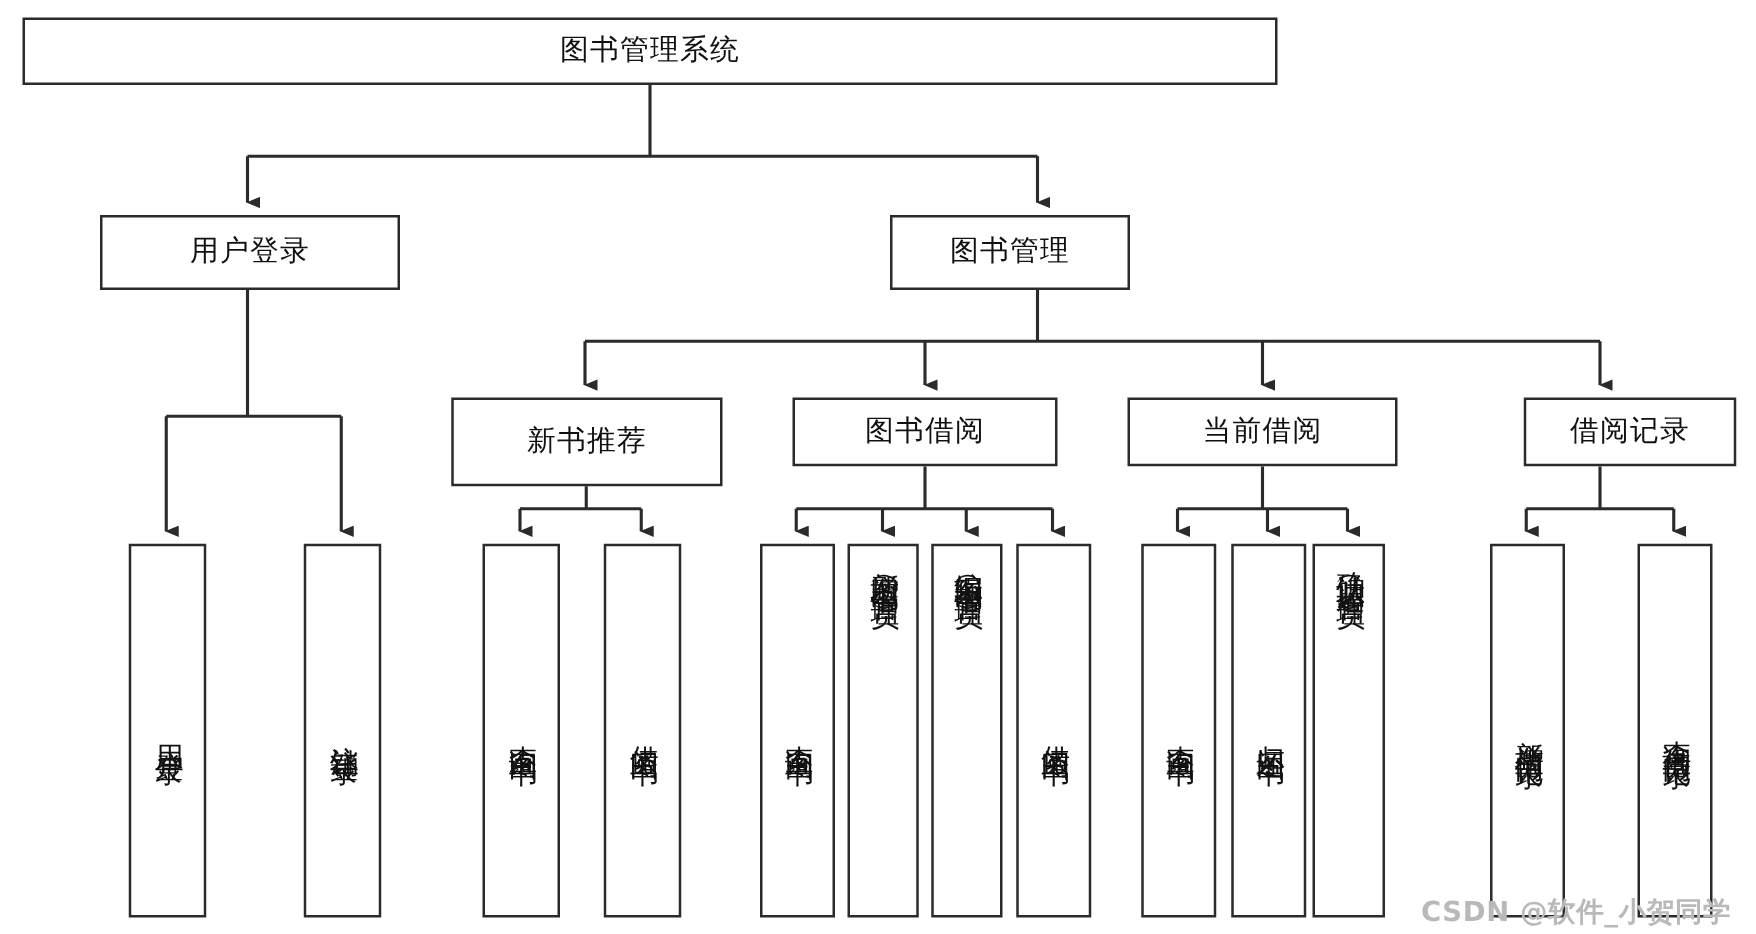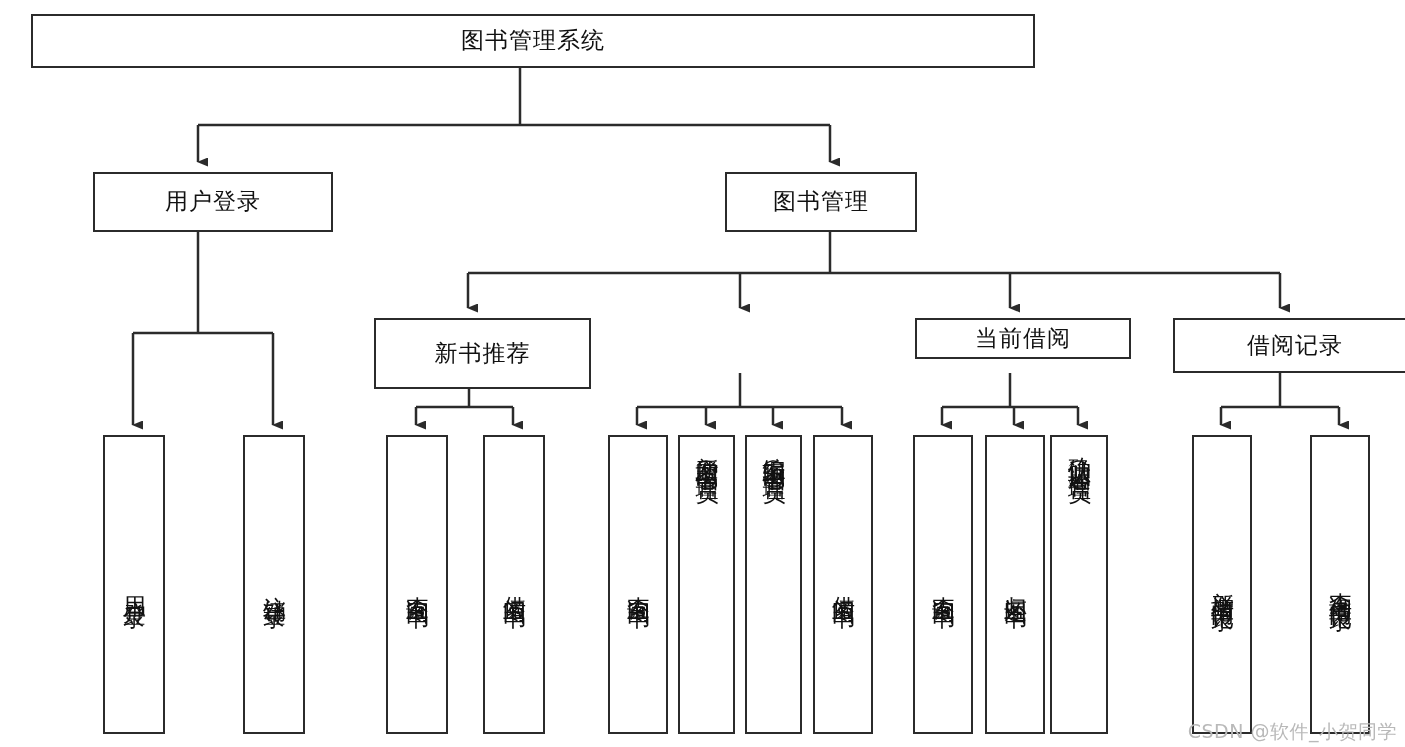--- a/index.html
+++ b/index.html
@@ -29,21 +29,20 @@
   }
   .node {
     position: absolute;
     box-sizing: border-box;
     border: 2.5px solid #2b2b2b;
     background: #ffffff;
     display: flex;
     align-items: center;
     justify-content: center;
     text-align: center;
-    margin-left: 13px;
   }
   .node .label {
     font-size: 23px;
     line-height: 1.18;
     letter-spacing: 1px;
     color: #111111;
     white-space: nowrap;
   }
   .leafwrap {
     position: absolute;
@@ -59,27 +58,28 @@
     font-size: 23px;
     line-height: 1.30;
     letter-spacing: 3.5px;
     color: #111111;
     white-space: nowrap;
   }
   .leafwrap.center { align-items: center; }
   .leafwrap.top { align-items: flex-start; padding-top: 2px; }
   #watermark {
     position: absolute;
-    right: 8px;
+    right: 20px;
     bottom: 2px;
-    font-size: 19px;
+    font-size: 22px;
     color: #b9b9b9;
     letter-spacing: 0.5px;
     white-space: nowrap;
     font-family: "DejaVu Sans", "Liberation Sans", sans-serif;
+    font-weight: bold;
   }
 </style>
 </head>
 <body>
 
 <div id="canvas">
 
   <svg id="edges" viewBox="0 0 1405 747" width="1405" height="747" xmlns="http://www.w3.org/2000/svg">
     <defs>
       <marker id="arrowhead" markerWidth="9" markerHeight="11" refX="4.5" refY="10" orient="auto" markerUnits="userSpaceOnUse">
@@ -138,24 +138,27 @@
   <div class="node" style="left:80px; top:172px; width:240px; height:60px;">
     <span class="label">用户登录</span>
   </div>
   <div class="node" style="left:712px; top:172px; width:192px; height:60px;">
     <span class="label">图书管理</span>
   </div>
 
   <div class="node" style="left:361px; top:318px; width:217px; height:71px;">
     <span class="label">新书推荐</span>
   </div>
-  <div class="node" style="left:902px; top:318px; width:216px; height:41px;justify-content:center;">
+  <div class="node" style="left:634px; top:318px; width:212px; height:55px;">
+    <span class="label">图书借阅</span>
+  </div>
+  <div class="node" style="left:902px; top:318px; width:216px; height:55px;justify-content:center;">
     <span class="label">当前借阅</span>
   </div>
-  <div class="node" style="left:1160px; top:318px; width:244px; height:55px;">
+  <div class="node" style="left:1219px; top:318px; width:170px; height:55px;">
     <span class="label">借阅记录</span>
   </div>
 
   <div class="leafwrap center" style="left:103px; top:435px; width:62px; height:299px;">
     <span class="vtext">用户登录</span>
   </div>
   <div class="leafwrap center" style="left:243px; top:435px; width:62px; height:299px;">
     <span class="vtext">注销登录</span>
   </div>
   <div class="leafwrap center" style="left:386px; top:435px; width:62px; height:299px;">

